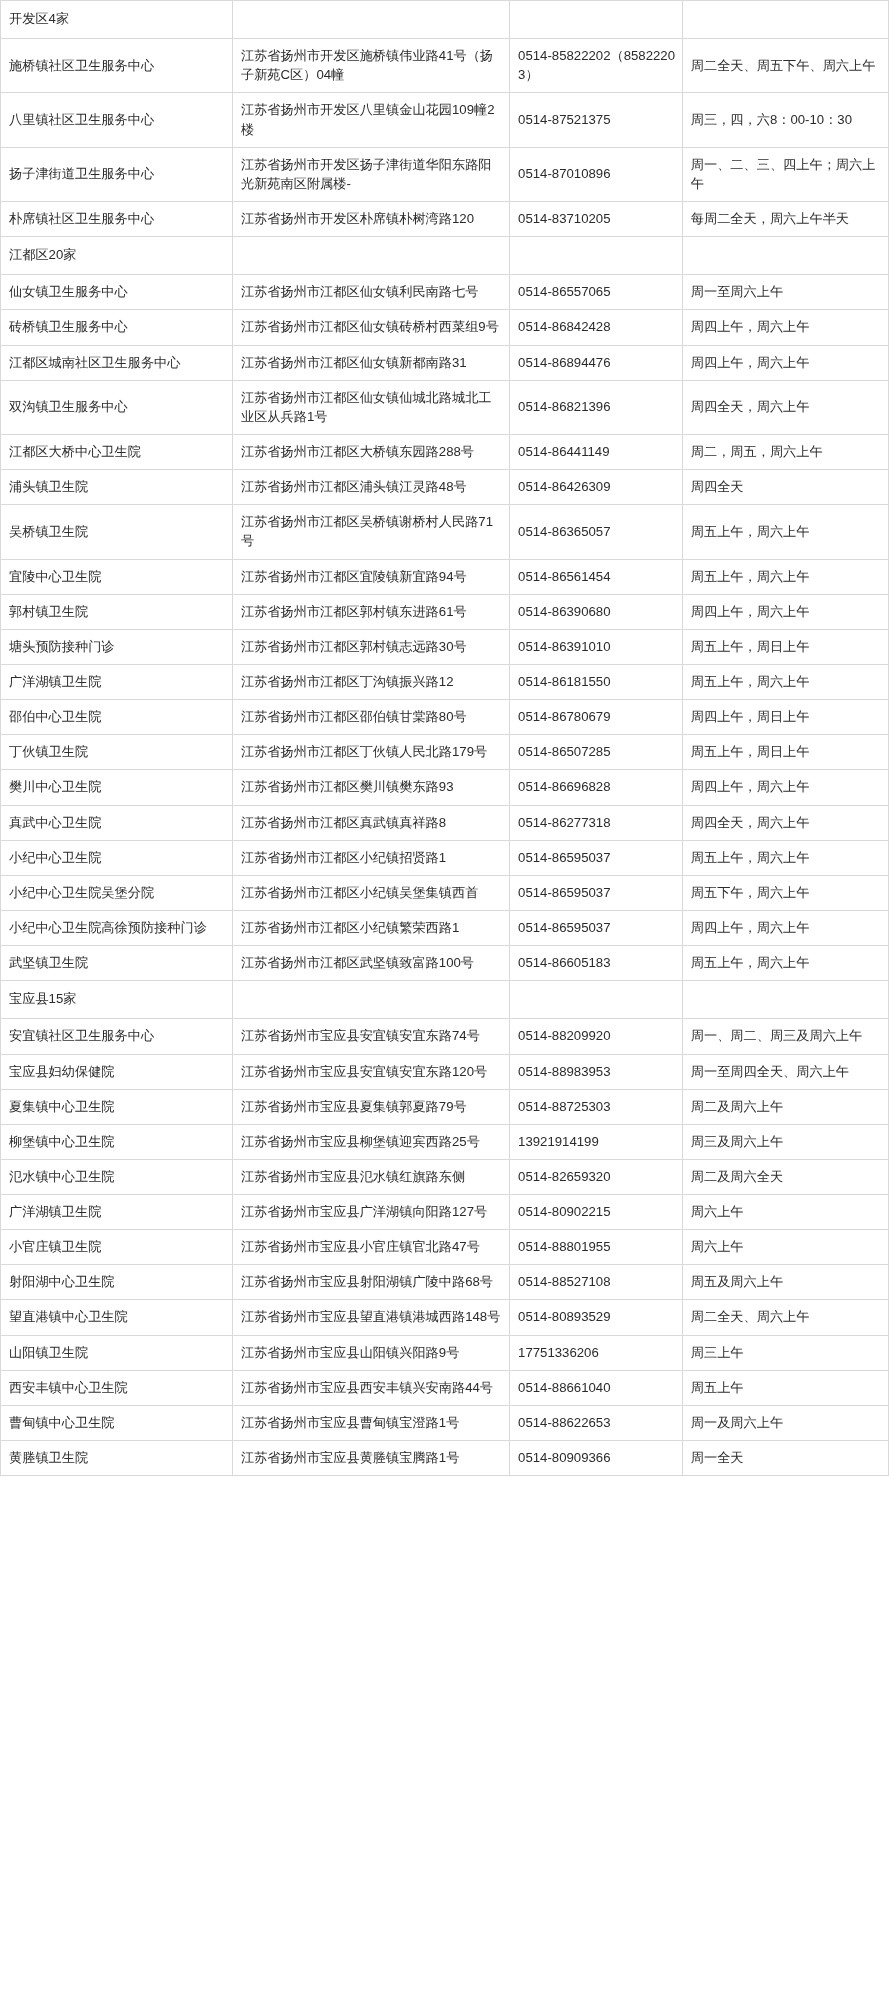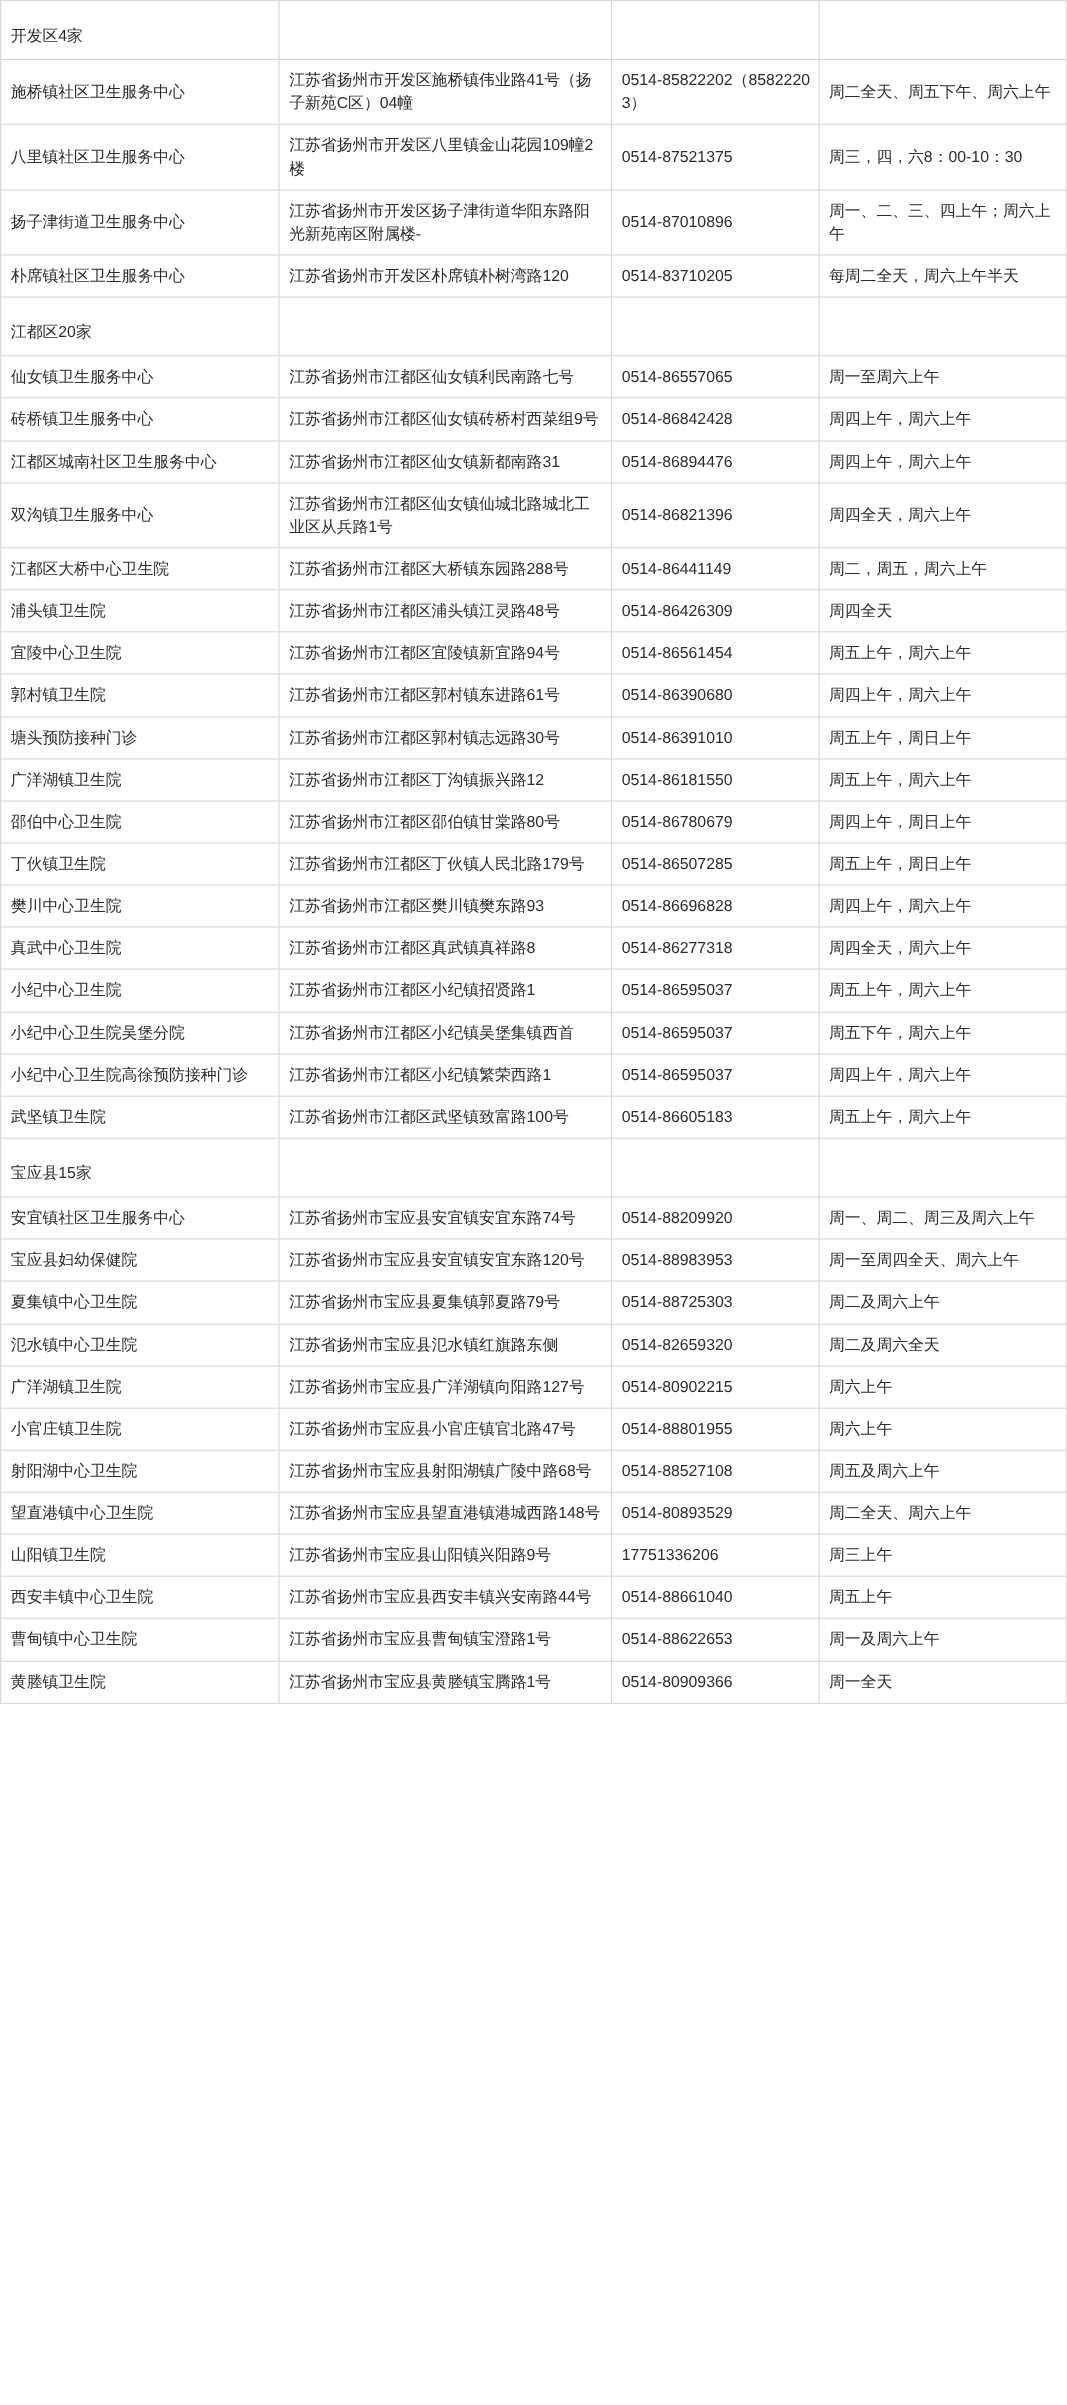--- a/index.html
+++ b/index.html
@@ -34,21 +34,21 @@
   col.c-name   { width: 180px; }
   col.c-addr   { width: 215px; }
   col.c-phone  { width: 134px; }
   col.c-hours  { width: 160px; }
   .row-section td {
     color: #e8212a;
     font-weight: normal;
     background: #ffffff;
   }
   .row-section td.sec-title {
-    padding-top: 19px;
+    padding-top: 8px;
     padding-bottom: 10px;
   }
   .cell-name { }
   .cell-addr { }
   .cell-phone { }
   .cell-hours { }
 </style>
 </head>
 <body>
 
@@ -127,20 +127,26 @@
           <td class="cell-phone">0514-86441149</td>
           <td class="cell-hours">周二，周五，周六上午</td>
         </tr>
         <tr>
           <td class="cell-name">浦头镇卫生院</td>
           <td class="cell-addr">江苏省扬州市江都区浦头镇江灵路48号</td>
           <td class="cell-phone">0514-86426309</td>
           <td class="cell-hours">周四全天</td>
         </tr>
         <tr>
+          <td class="cell-name">吴桥镇卫生院</td>
+          <td class="cell-addr">江苏省扬州市江都区吴桥镇谢桥村人民路71号</td>
+          <td class="cell-phone">0514-86365057</td>
+          <td class="cell-hours">周五上午，周六上午</td>
+        </tr>
+        <tr>
           <td class="cell-name">宜陵中心卫生院</td>
           <td class="cell-addr">江苏省扬州市江都区宜陵镇新宜路94号</td>
           <td class="cell-phone">0514-86561454</td>
           <td class="cell-hours">周五上午，周六上午</td>
         </tr>
         <tr>
           <td class="cell-name">郭村镇卫生院</td>
           <td class="cell-addr">江苏省扬州市江都区郭村镇东进路61号</td>
           <td class="cell-phone">0514-86390680</td>
           <td class="cell-hours">周四上午，周六上午</td>
@@ -221,20 +227,26 @@
           <td class="cell-name">宝应县妇幼保健院</td>
           <td class="cell-addr">江苏省扬州市宝应县安宜镇安宜东路120号</td>
           <td class="cell-phone">0514-88983953</td>
           <td class="cell-hours">周一至周四全天、周六上午</td>
         </tr>
         <tr>
           <td class="cell-name">夏集镇中心卫生院</td>
           <td class="cell-addr">江苏省扬州市宝应县夏集镇郭夏路79号</td>
           <td class="cell-phone">0514-88725303</td>
           <td class="cell-hours">周二及周六上午</td>
+        </tr>
+        <tr>
+          <td class="cell-name">柳堡镇中心卫生院</td>
+          <td class="cell-addr">江苏省扬州市宝应县柳堡镇迎宾西路25号</td>
+          <td class="cell-phone">13921914199</td>
+          <td class="cell-hours">周三及周六上午</td>
         </tr>
         <tr>
           <td class="cell-name">氾水镇中心卫生院</td>
           <td class="cell-addr">江苏省扬州市宝应县氾水镇红旗路东侧</td>
           <td class="cell-phone">0514-82659320</td>
           <td class="cell-hours">周二及周六全天</td>
         </tr>
         <tr>
           <td class="cell-name">广洋湖镇卫生院</td>
           <td class="cell-addr">江苏省扬州市宝应县广洋湖镇向阳路127号</td>

